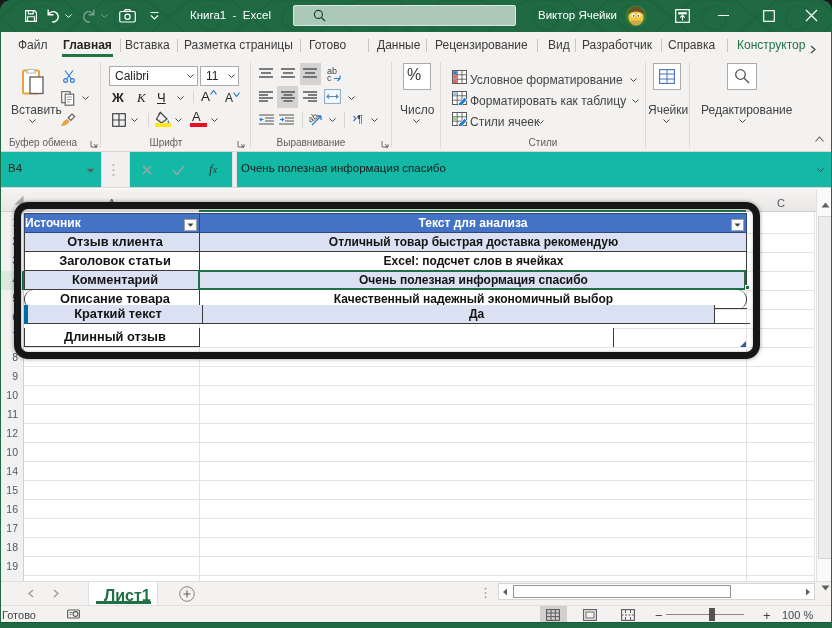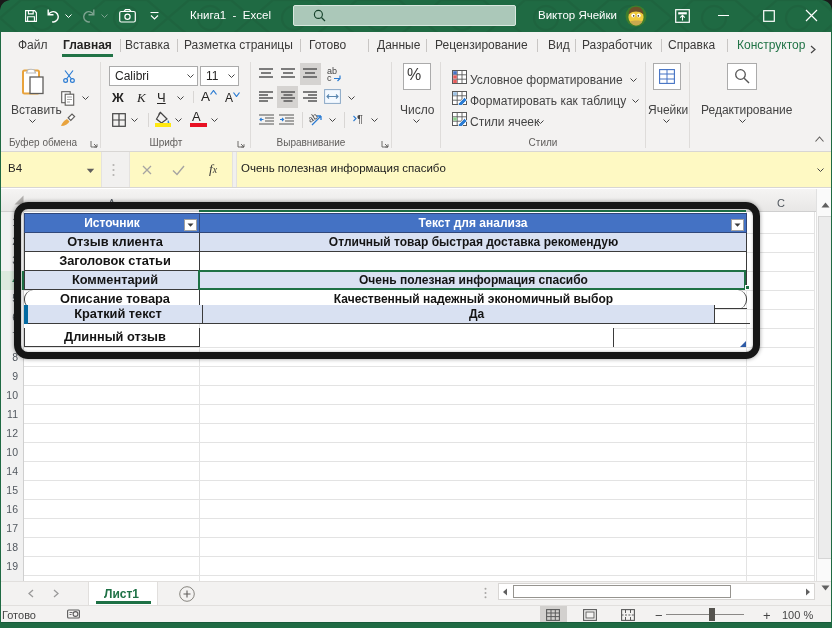--- a/index.html
+++ b/index.html
@@ -15,21 +15,21 @@
 .tab { position:absolute; top:6px; font-size:12px; color:#3b3a39; white-space:nowrap; }
 .tabsep { position:absolute; top:7px; width:1px; height:13px; background:#c8c6c4; }
 
 #ribbon { left:0; top:59px; width:832px; height:93px; background:#f3f2f1; border-bottom:1px solid #d8d6d4; }
 .grplabel { position:absolute; top:78px; font-size:10px; color:#605e5c; text-align:center; white-space:nowrap; }
 .gdiv { position:absolute; top:3px; height:86px; width:1px; background:#dedcda; }
 .rtxt { position:absolute; font-size:12px; color:#444; white-space:nowrap; }
 .whbox { position:absolute; background:#fff; border:1px solid #ababab; }
 .chev { position:absolute; width:7px; height:4px; }
 
-#fbar { left:0; top:152px; width:832px; height:36px; background:#fef9c3; }
+#fbar { left:0; top:152px; width:832px; height:36px; background:#14b8a6; }
 
 #sheet { left:0; top:188px; width:832px; height:393px; background:#fff; }
 #colheads { position:absolute; left:0; top:1px; width:816px; height:23px; background:linear-gradient(#f5f4f3,#e8e7e6); border-bottom:1px solid #cfcfcf; }
 .colletter { position:absolute; top:8px; font-size:11px; color:#52585f; }
 #rowheads { position:absolute; left:0; top:24px; width:24px; height:369px; background:#f1f1f1; border-right:1px solid #cfcfcf; }
 .rownum { position:absolute; width:18px; text-align:right; font-size:10.5px; color:#52585f; }
 .hgrid { position:absolute; left:24px; width:791px; height:1px; background:#e3e3e3; }
 .vgrid { position:absolute; top:24px; width:1px; height:369px; background:#e3e3e3; }
 
 .trow { position:absolute; left:0; width:722px; height:19px; }
@@ -463,39 +463,40 @@
   <div class="vgrid" style="left:199px"></div>
   <div class="vgrid" style="left:746px"></div>
   <div class="vgrid" style="left:814px"></div>
 
   <div class="abs" style="left:0px;top:83px;width:24px;height:19px;background:#dceade;"></div>
   <div class="abs" style="left:22px;top:83px;width:2px;height:19px;background:#1e7145;"></div>
   <div class="rownum" style="top:86px;color:#0e6b3d;">4</div>
 
   <div class="abs" id="xltable" style="left:24px;top:25px;width:723px;">
   <div class="abs" style="left:0;top:0;width:723px;height:20px;background:#4472c4;border:1px solid #30477a;">
-    <div class="abs" style="left:0;top:0;width:175px;height:18px;text-align:center;line-height:18px;font-weight:bold;font-size:12px;color:#fff;border-right:1px solid #30477a;">Источник</div>
+    <div class="abs" style="left:0;top:0;width:175px;height:18px;line-height:18px;font-weight:bold;font-size:12px;color:#fff;border-right:1px solid #30477a;">Источник</div>
     <div class="abs" style="left:175px;top:0;width:546px;height:18px;text-align:center;line-height:18px;font-weight:bold;font-size:12px;color:#fff;">Текст для анализа</div>
     <div class="abs" style="left:159px;top:5px;width:13px;height:12px;background:#fff;border:1px solid #a0a0a0;">
           <svg width="11" height="10" viewBox="0 0 11 10" style="position:absolute;left:0;top:0">
             <path d="M2.5 3.5 L5.5 6.8 L8.5 3.5 Z" fill="#3b3b3b"></path>
           </svg>
         </div>
     <div class="abs" style="left:706px;top:5px;width:13px;height:12px;background:#fff;border:1px solid #a0a0a0;">
           <svg width="11" height="10" viewBox="0 0 11 10" style="position:absolute;left:0;top:0">
             <path d="M2.5 3.5 L5.5 6.8 L8.5 3.5 Z" fill="#3b3b3b"></path>
           </svg>
         </div>
   </div>
   <div class="trow bandblue" style="top:20px;border-left:1px solid #3b3b3b;border-right:1px solid #3b3b3b;width:723px;">
     <div class="ca">Отзыв клиента</div>
     <div class="cb">Отличный товар быстрая доставка рекомендую</div>
   </div>
   <div class="trow bandwhite" style="top:39px;border-left:1px solid #3b3b3b;border-right:1px solid #3b3b3b;width:723px;">
     <div class="ca">Заголовок статьи</div>
+    <div class="cb">Excel: подсчет слов в ячейках</div>
   </div>
   <div class="trow bandblue" style="top:58px;border-left:1px solid #3b3b3b;border-right:1px solid #3b3b3b;width:723px;">
     <div class="ca">Комментарий</div>
     <div class="cb">Очень полезная информация спасибо</div>
   </div>
   <div class="trow bandwhite" style="top:77px;border-left:1px solid #3b3b3b;border-right:1px solid #3b3b3b;width:723px;border-radius:9px;">
     <div class="ca">Описание товара</div>
     <div class="cb">Качественный надежный экономичный выбор</div>
   </div>
   <div class="trow bandblue" style="top:92px;border-left:4px solid #0369a1;border-right:1px solid #3b3b3b;width:691px;">
@@ -523,21 +524,21 @@
 </div>
 
 <div class="abs" id="sheettabs">
   <svg class="abs" style="left:27px;top:7px" width="8" height="9" viewBox="0 0 8 9">
       <path d="M6 1 L2 4.5 L6 8" fill="none" stroke="#9a9a9a" stroke-width="1.3"></path>
     </svg>
   <svg class="abs" style="left:52px;top:7px" width="8" height="9" viewBox="0 0 8 9">
       <path d="M2 1 L6 4.5 L2 8" fill="none" stroke="#9a9a9a" stroke-width="1.3"></path>
     </svg>
   <div class="abs" style="left:88px;top:0px;width:70px;height:23px;background:#fff;border-left:1px solid #e1dfdd;border-right:1px solid #e1dfdd;"></div>
-  <div class="abs" style="left:104px;top:5px;font-size:12px;font-weight:bold;color:#1e7145;">Лист1</div>
+  <div class="abs" style="left:104px;top:5px;font-size:16px;font-weight:bold;color:#1e7145;">Лист1</div>
   <div class="abs" style="left:96px;top:19px;width:55px;height:3px;background:#1e7145;"></div>
   <svg class="abs" style="left:179px;top:4px" width="16" height="16" viewBox="0 0 16 16">
     <circle cx="8" cy="8" r="7.3" fill="none" stroke="#87857f" stroke-width="1"></circle>
     <path d="M8 4.5 V11.5 M4.5 8 H11.5" stroke="#605e5c" stroke-width="1.1"></path>
   </svg>
   <svg class="abs" style="left:484px;top:5px" width="3" height="12" viewBox="0 0 3 12">
       <circle cx="1.5" cy="1.7" r="1" fill="#a8a6a4"></circle>
       <circle cx="1.5" cy="6" r="1" fill="#a8a6a4"></circle>
       <circle cx="1.5" cy="10.3" r="1" fill="#a8a6a4"></circle>
     </svg>

